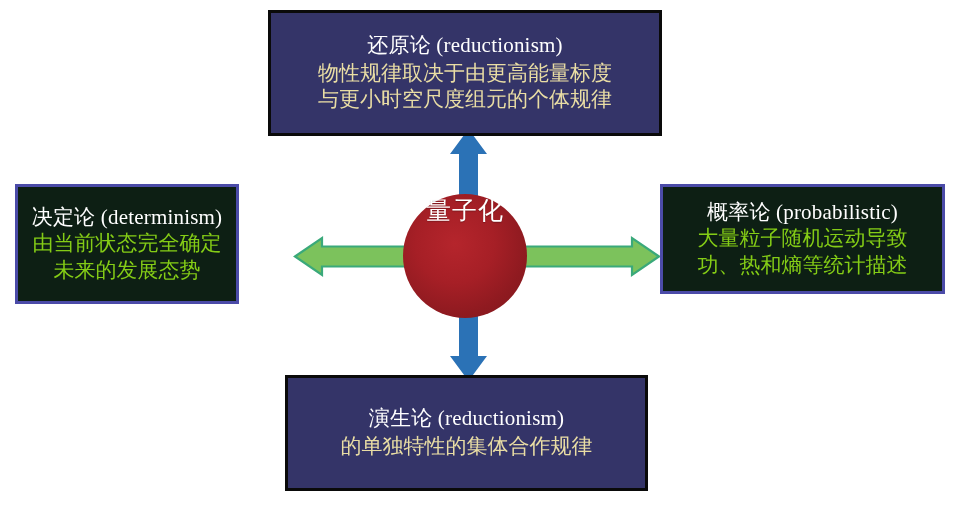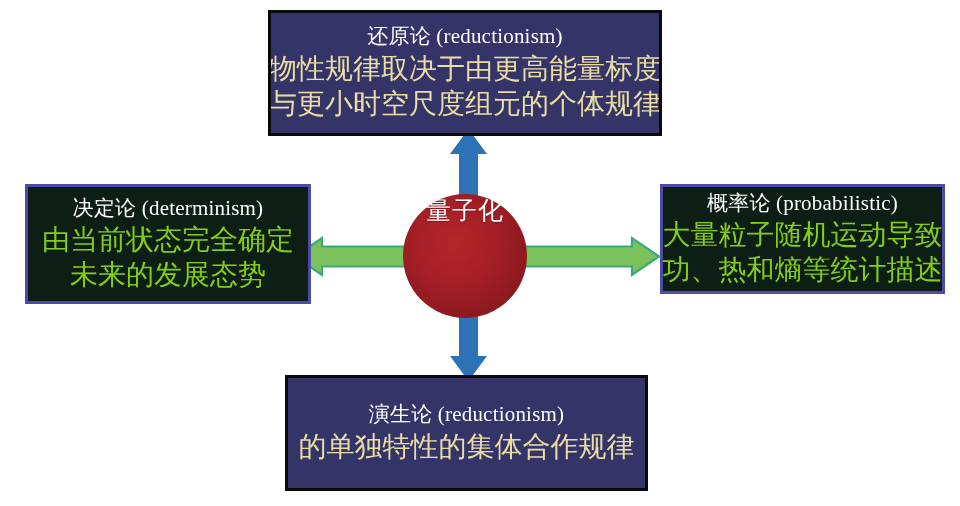--- a/index.html
+++ b/index.html
@@ -55,31 +55,31 @@
   }
 
   .box-title {
     color: #ffffff;
     font-size: 21px;
     line-height: 1.22;
     letter-spacing: 0.2px;
     white-space: nowrap;
   }
   .box-line {
-    font-size: 28px;
+    font-size: 21px;
     line-height: 1.26;
     white-space: nowrap;
   }
   .box-vertical .box-line { color: #e9dda4; }
   .box-horizontal .box-line { color: #84cc16; }
 
   
   #box-top    { left: 268px; top: 10px;  width: 394px; height: 126px; }
   #box-bottom { left: 285px; top: 375px; width: 363px; height: 116px; }
-  #box-left   { left: 25px;  top: 184px; width: 286px; height: 120px; }
+  #box-left   { left: 15px;  top: 184px; width: 224px; height: 120px; }
   #box-right  { left: 660px; top: 184px; width: 285px; height: 110px; }
 
   #box-top .box-title, #box-bottom .box-title { margin-bottom: 1px; }
 
   
   #center-node {
     position: absolute;
     left: 403px;
     top: 194px;
     width: 124px;

